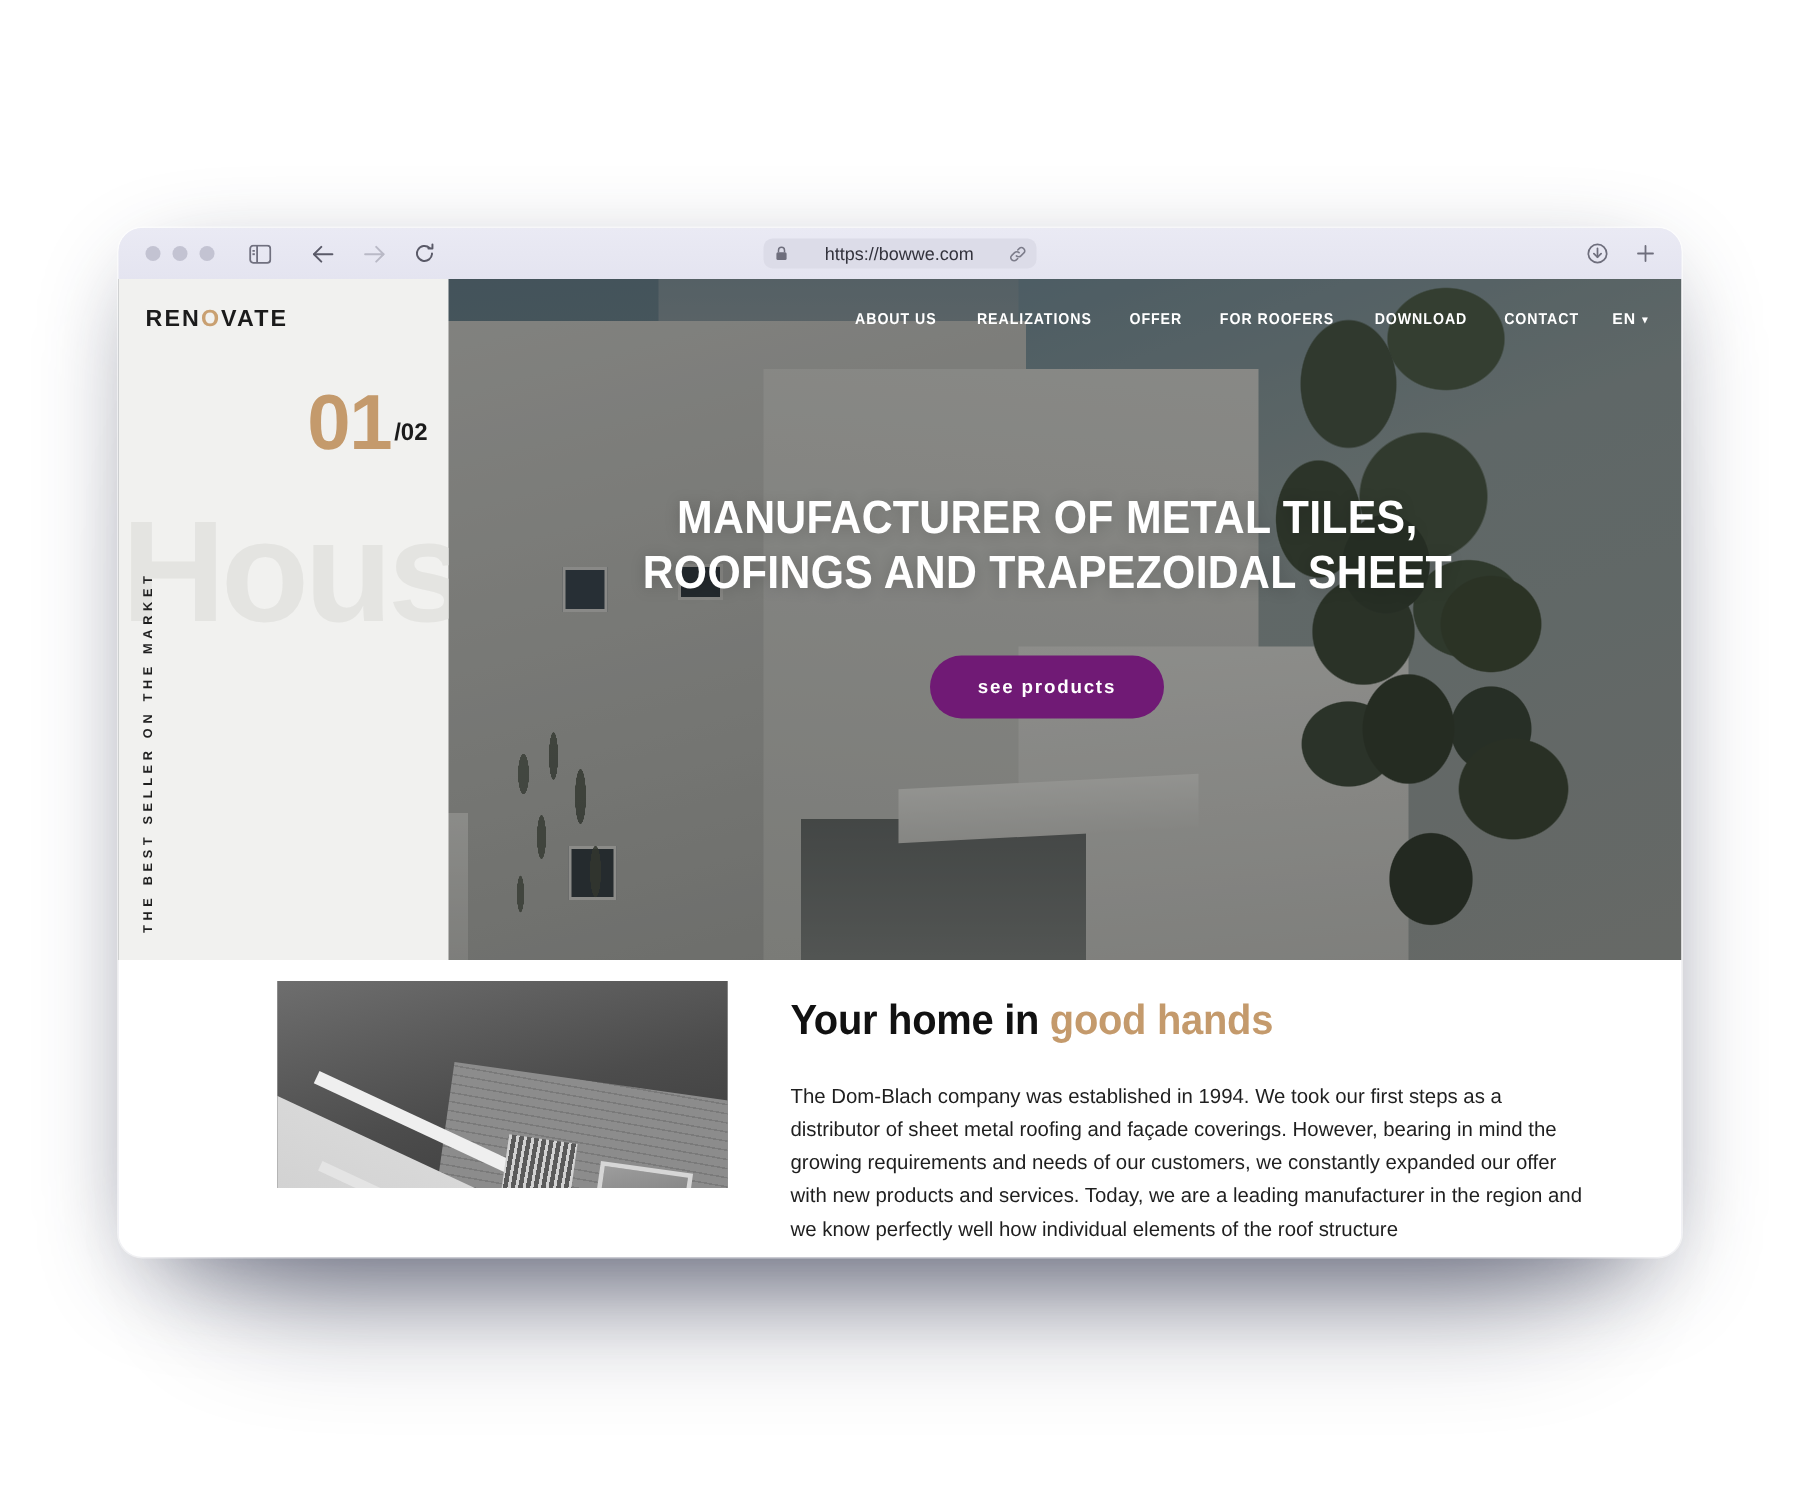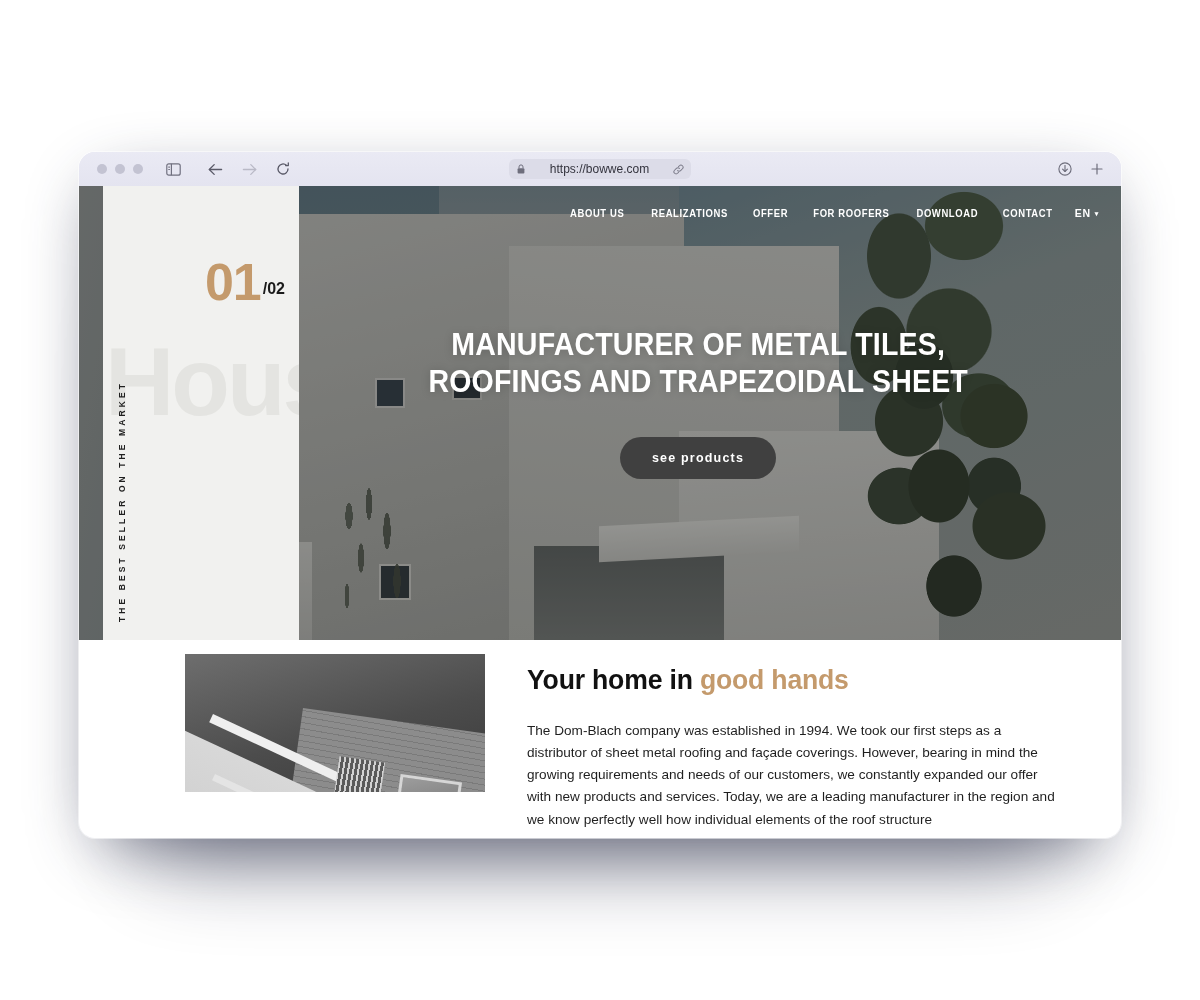--- a/index.html
+++ b/index.html
@@ -263,26 +263,25 @@
     display: flex;
     align-items: center;
     gap: 4px;
   }
   .caret { font-size: 7px; line-height: 1; }
 
   
   .slide-panel {
     position: absolute;
     left: 0; top: 0;
-    width: 196px;
+    width: 220px;
     height: 454px;
     background: #f1f1ef;
     z-index: 5;
     overflow: hidden;
-    margin-left: 24px;
   }
   .counter {
     position: absolute;
     left: 0; right: 14px;
     top: 70px;
     text-align: right;
     line-height: 1;
     white-space: nowrap;
   }
   .counter .num {
@@ -345,21 +344,21 @@
     line-height: 1.18;
     letter-spacing: 0.2px;
     text-transform: uppercase;
     font-family: "Liberation Sans Narrow", "Liberation Sans", sans-serif;
     transform: scaleX(0.92);
     text-shadow: 0 1px 10px rgba(0,0,0,.18);
     max-width: 640px;
   }
   .cta {
     margin-top: 36px;
-    background: #404040;
+    background: #701a75;
     color: #ffffff;
     border: none;
     border-radius: 26px;
     padding: 14px 32px;
     font-size: 12.5px;
     font-weight: 700;
     letter-spacing: 1.2px;
     cursor: pointer;
     font-family: "Liberation Sans", sans-serif;
   }
@@ -602,20 +601,23 @@
 
         <div class="slide-panel">
           <div class="counter">
             <span class="num">01</span><span class="total">/02</span>
           </div>
           <div class="watermark">House</div>
           <div class="vertical-tag">THE BEST SELLER ON THE MARKET</div>
         </div>
 
         <header class="site-header">
+          <div class="logo-box">
+            <div class="logo"><span>REN</span><span class="accent-o">O</span><span>VATE</span></div>
+          </div>
           <nav class="site-nav">
             <a class="nav-link">ABOUT US</a>
             <a class="nav-link">REALIZATIONS</a>
             <a class="nav-link">OFFER</a>
             <a class="nav-link">FOR ROOFERS</a>
             <a class="nav-link">DOWNLOAD</a>
             <a class="nav-link">CONTACT</a>
             <div class="lang">
               <span>EN</span>
               <span class="caret">▾</span>

